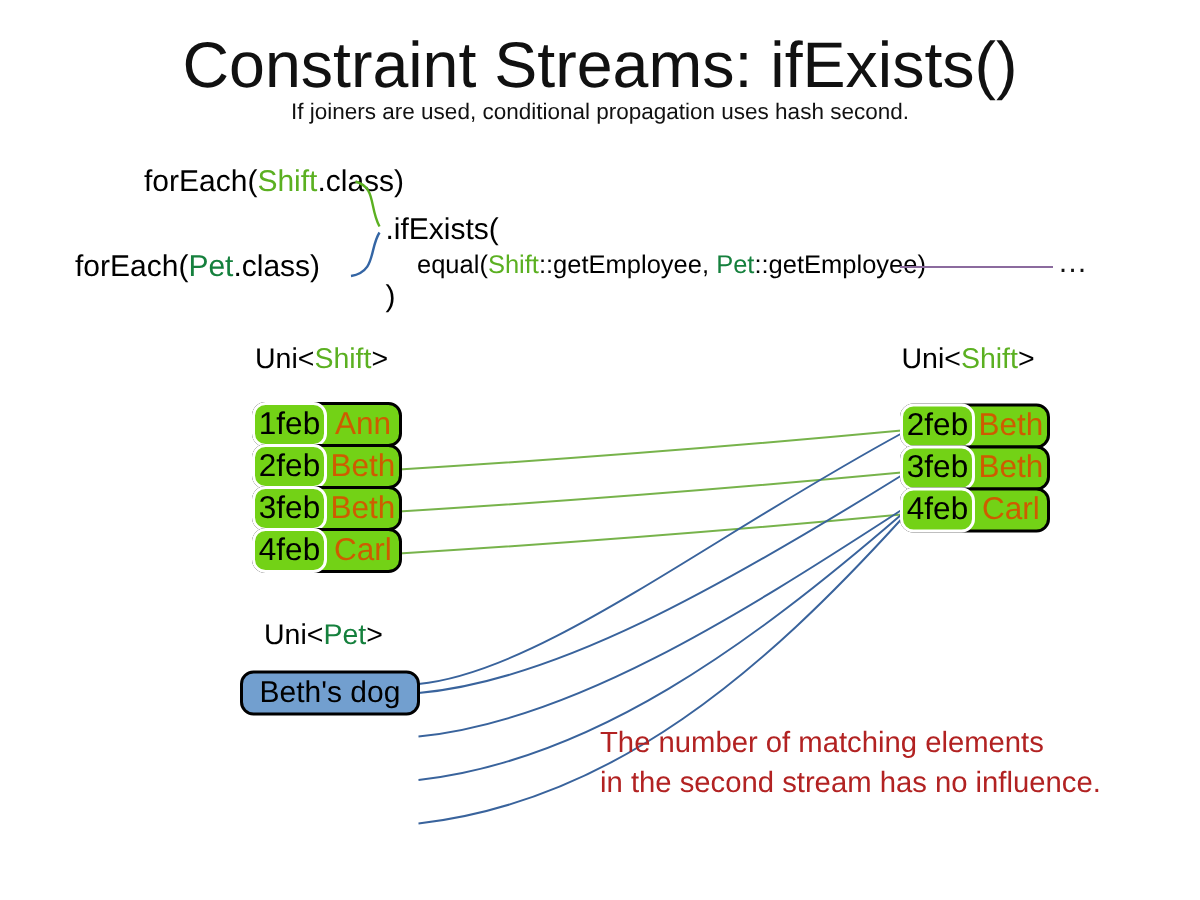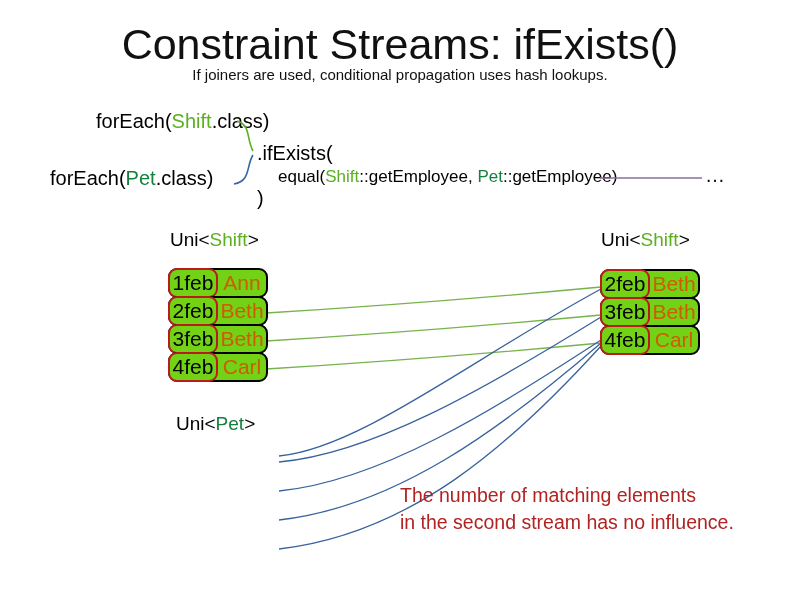--- a/index.html
+++ b/index.html
@@ -15,21 +15,21 @@
   .green-t{color:#5BB021;}
   .blue-t{color:#15803d;}
   .table-header{font-size:19px;white-space:nowrap;}
   .shift-table,.pet-table{display:flex;flex-direction:column;z-index:3;}
   .shift-row{
     display:flex;width:100px;height:30px;background:#73D216;
     border:2px solid #000;border-radius:9px;margin-top:-2px;box-sizing:border-box;
   }
   .date-chip{
     width:50px;height:30px;margin:-2px 0 -2px -2px;background:#73D216;
-    border:2px solid #b91c1c;border-radius:9px;box-sizing:border-box;
+    border:2px solid #ffffff;border-radius:9px;box-sizing:border-box;
     display:flex;align-items:center;justify-content:center;
     font-size:21px;color:#000;
   }
   .name-cell{
     flex:1;display:flex;align-items:center;justify-content:center;
     font-size:21px;color:#CE5C00;
   }
   .pet-row{
     width:120px;height:30px;background:#729FCF;
     border:2px solid #000;border-radius:9px;margin-top:-2px;box-sizing:border-box;
@@ -55,21 +55,21 @@
   <path d="M266,369 Q430,359 601,343" fill="none" stroke="#77B34B" stroke-width="1.3"></path>
 
   <path d="M279,456 C360,448 470,360 601,289" fill="none" stroke="#39639C" stroke-width="1.3"></path>
   <path d="M279,462 C370,454 480,392 601,317" fill="none" stroke="#39639C" stroke-width="1.3"></path>
   <path d="M279,491 C380,481 490,412 601,340" fill="none" stroke="#39639C" stroke-width="1.3"></path>
   <path d="M279,520 C395,507 500,430 601,343" fill="none" stroke="#39639C" stroke-width="1.3"></path>
   <path d="M279,549 C410,534 510,446 601,346" fill="none" stroke="#39639C" stroke-width="1.3"></path>
 </svg>
 
 <div class="abs title">Constraint Streams: ifExists()</div>
-<div class="abs subtitle">If joiners are used, conditional propagation uses hash lookups.</div>
+<div class="abs subtitle">If joiners are used, conditional propagation uses hash second.</div>
 
 <div class="abs code" style="left:48px;top:110px;margin-left:48px;"><span>forEach(</span><span class="green-t">Shift</span><span>.class)</span></div>
 
 <div class="abs code" style="left:50px;top:167px;"><span>forEach(</span><span class="blue-t">Pet</span><span>.class)</span></div>
 
 <div class="abs code" style="left:257px;top:142px;">.ifExists(</div>
 
 <div class="abs code-small" style="left:278px;top:167px;"><span>equal(</span><span class="green-t">Shift</span><span>::getEmployee, </span><span class="blue-t">Pet</span><span>::getEmployee)</span></div>
 
 <div class="abs ellipsis" style="left:705px;top:164px;">…</div>
@@ -110,18 +110,19 @@
   </div>
   <div class="shift-row">
     <span class="date-chip">4feb</span>
     <span class="name-cell">Carl</span>
   </div>
 </div>
 
 <div class="abs table-header" style="left:176px;top:413px;"><span>Uni&lt;</span><span class="blue-t">Pet</span><span>&gt;</span></div>
 
 <div class="abs pet-table" style="left:160px;top:449px;">
+  <div class="pet-row">Beth's dog</div>
 </div>
 
 <div class="abs note" style="left:400px;top:482px;">
   <div>The number of matching elements</div>
   <div>in the second stream has no influence.</div>
 </div>
 
 </body></html>

